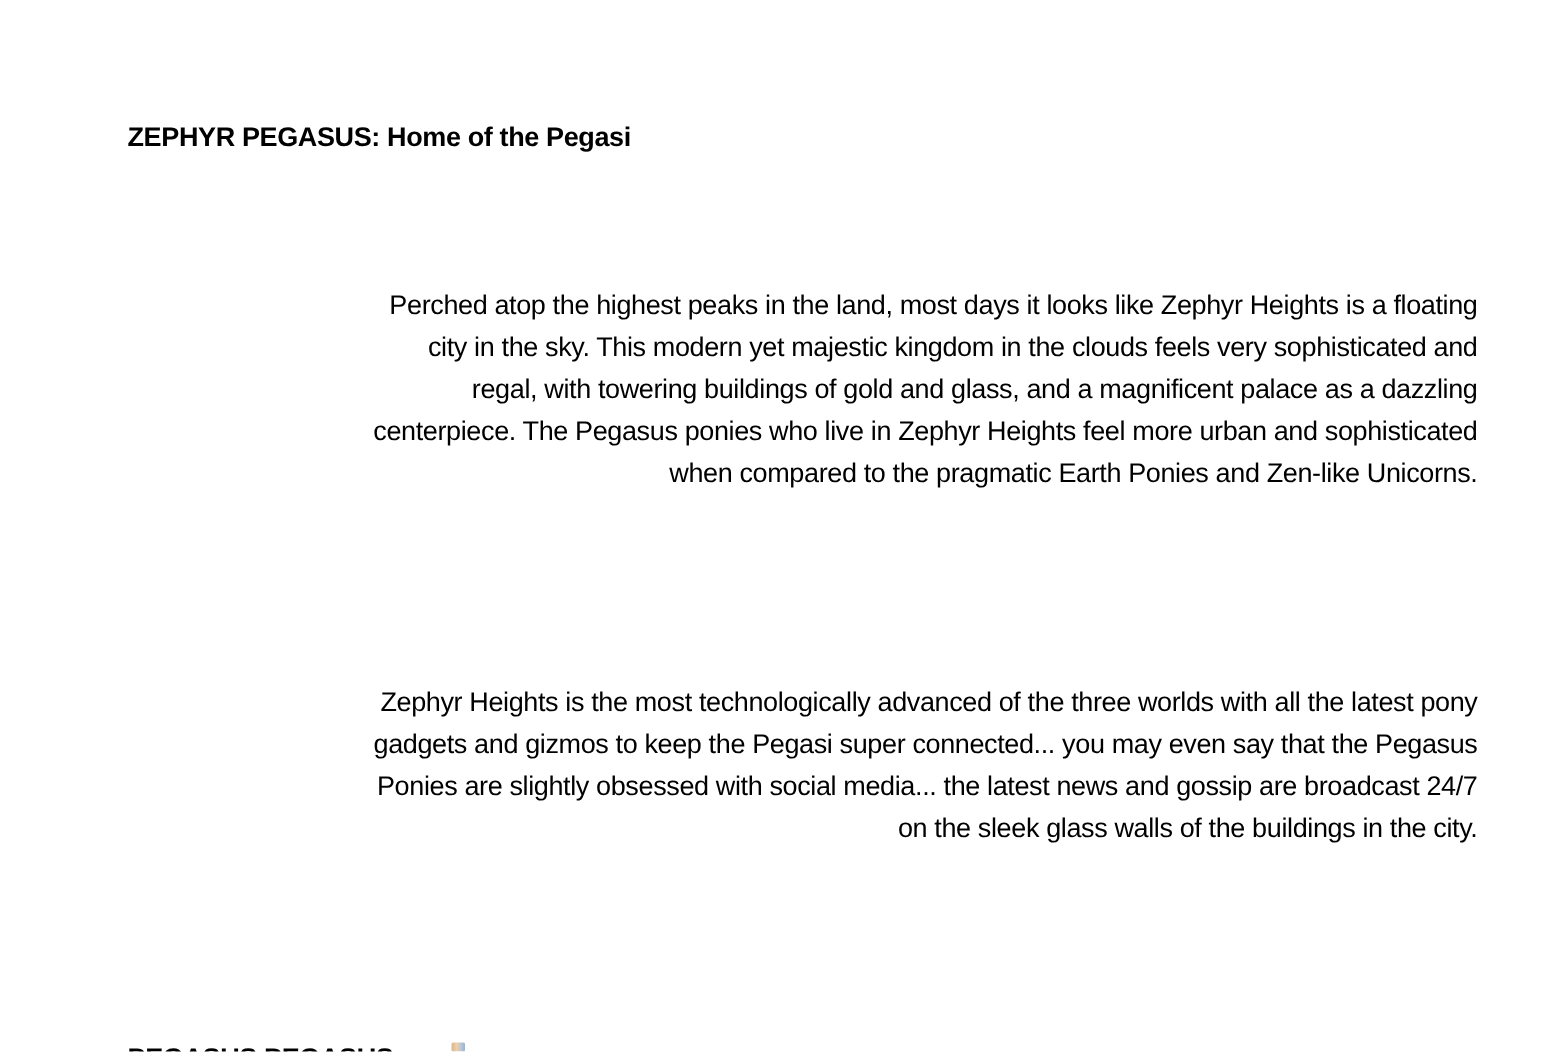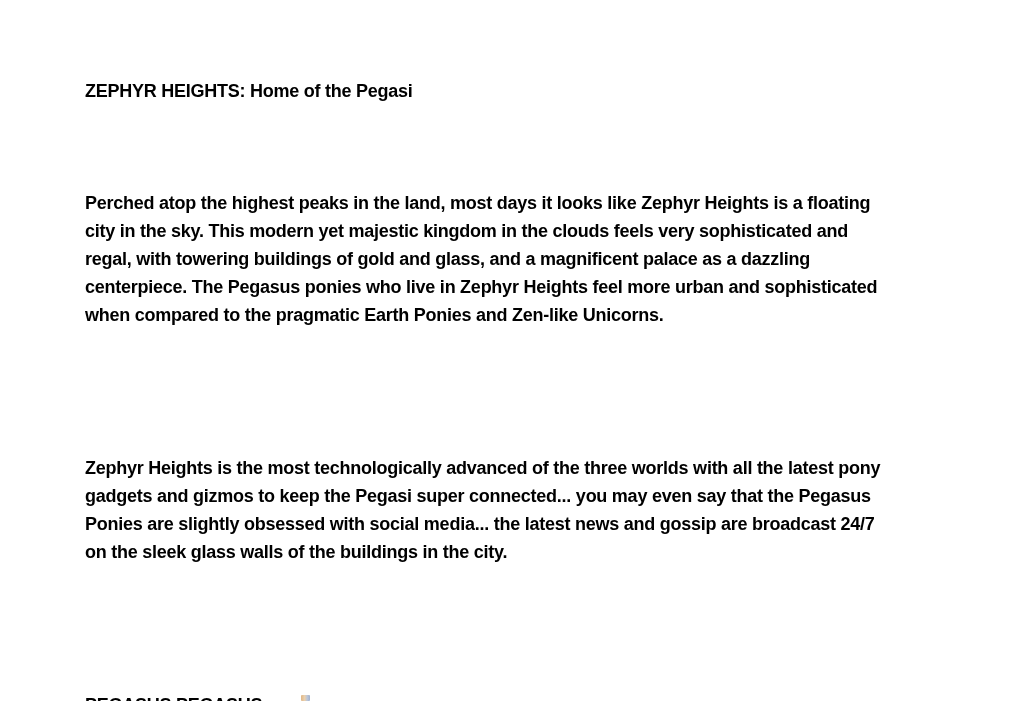--- a/index.html
+++ b/index.html
@@ -25,41 +25,42 @@
     letter-spacing: -0.25px;
     white-space: pre;
   }
   .doc-heading {
     margin: 0;
     font-size: 18px;
     font-weight: bold;
   }
   .doc-paragraph {
     margin: 0;
-    font-weight: bold;
+    font-weight: normal;
+    text-align: right;
   }
   .blank-line-before {
     margin-top: 41px;
   }
   .bottom-image-sliver {
     position: absolute;
     left: 301px;
     top: 695px;
     width: 9px;
     height: 6px;
     background: linear-gradient(90deg, #d9a971 0%, #e8c9a0 40%, #aebcd4 70%, #8fa3c4 100%);
     opacity: 0.85;
     border-radius: 1px;
   }
 </style>
 </head>
 <body>
 
 <div class="doc-body">
-  <h1 class="doc-heading">ZEPHYR HEIGHTS: Home of the Pegasi</h1>
+  <h1 class="doc-heading">ZEPHYR PEGASUS: Home of the Pegasi</h1>
 
   <p class="doc-paragraph">Perched atop the highest peaks in the land, most days it looks like Zephyr Heights is a floating
 city in the sky. This modern yet majestic kingdom in the clouds feels very sophisticated and
 regal, with towering buildings of gold and glass, and a magnificent palace as a dazzling
 centerpiece. The Pegasus ponies who live in Zephyr Heights feel more urban and sophisticated
 when compared to the pragmatic Earth Ponies and Zen-like Unicorns.</p>
 
   <p class="doc-paragraph blank-line-before">Zephyr Heights is the most technologically advanced of the three worlds with all the latest pony
 gadgets and gizmos to keep the Pegasi super connected... you may even say that the Pegasus
 Ponies are slightly obsessed with social media... the latest news and gossip are broadcast 24/7

